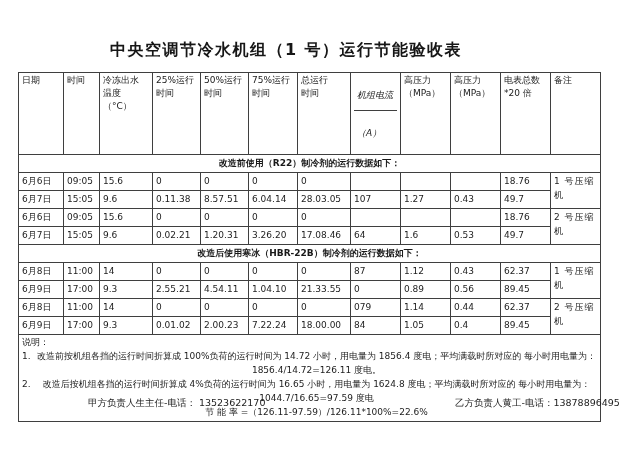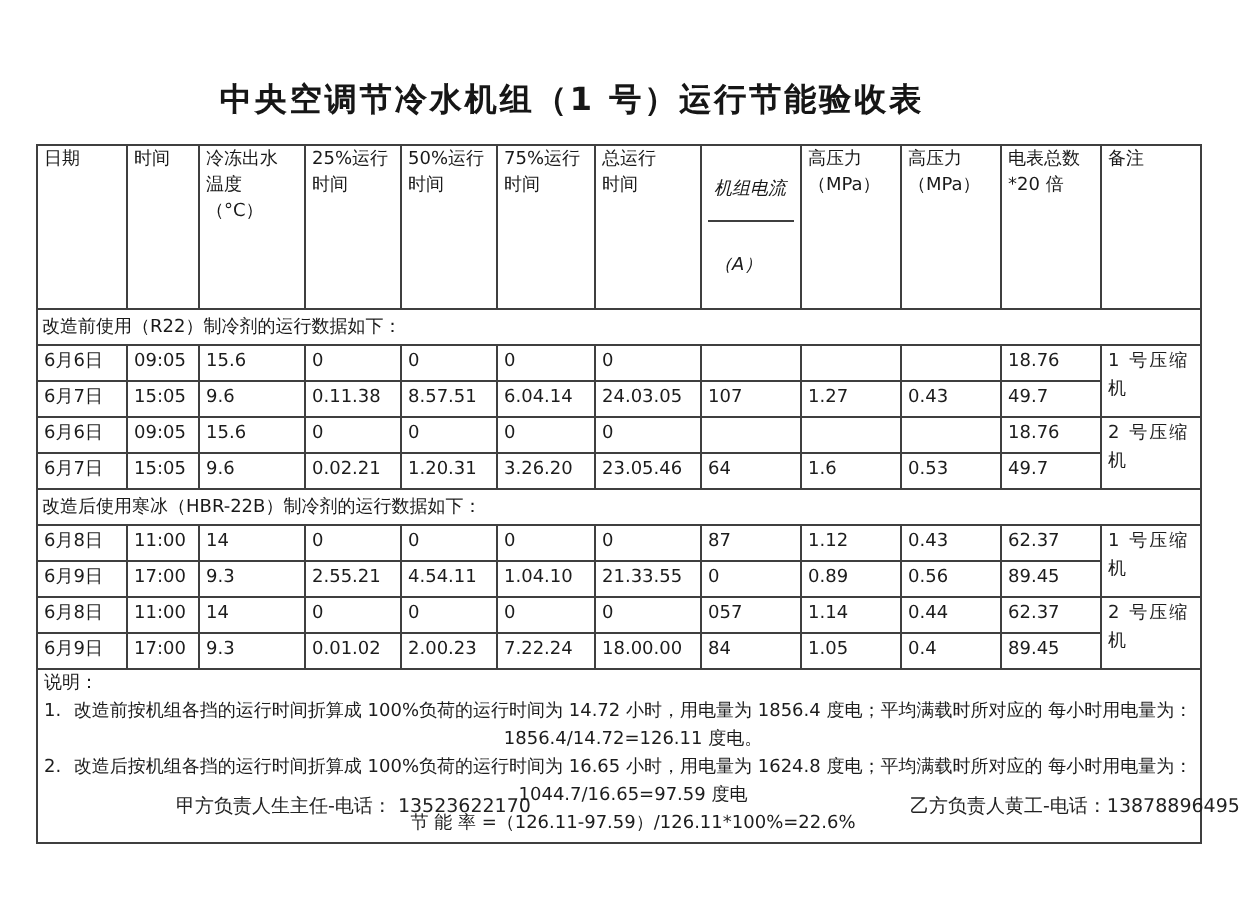--- a/index.html
+++ b/index.html
@@ -21,21 +21,21 @@
     padding:1px 3px;vertical-align:top;text-align:left;overflow:hidden;
   }
   thead th{
     height:41px;font-weight:600;white-space:pre-line;line-height:1.45;
     color:#191919;
   }
   th.split{padding:0;font-style:italic;}
   .split-top{padding:2px 3px;height:19px;border-bottom:1px solid #3f3f3f;}
   .split-bottom{padding:3px 3px 0 3px;}
   tr.caption-row td{
-    height:12px;padding:2px;font-weight:400;color:#191919;
+    text-align:center;height:12px;padding:2px;font-weight:700;color:#191919;
   }
   tbody tr.data-row td{height:15px;line-height:14px;padding:1px 3px;}
   td.remark-cell{vertical-align:middle;line-height:1.5;font-weight:600;letter-spacing:1px;}
   td.notes-cell{height:70px;padding:3px 6px;line-height:1.55;}
   .note-label{font-weight:400;}
   .note-item{display:flex;}
   .note-num{width:14px;flex:none;}
   .note-content{flex:1;}
   .note-line{white-space:pre-wrap;text-align:center;}
   .note-line.indent{}
@@ -109,21 +109,21 @@
         <td>18.76</td>
         <td rowspan="2" class="remark-cell">1 号压缩机</td>
       </tr>
       <tr class="data-row">
         <td>6月7日</td>
         <td>15:05</td>
         <td>9.6</td>
         <td>0.11.38</td>
         <td>8.57.51</td>
         <td>6.04.14</td>
-        <td>24.03.05</td>
+        <td>28.03.05</td>
         <td>107</td>
         <td>1.27</td>
         <td>0.43</td>
         <td>49.7</td>
       </tr>
       <tr class="data-row">
         <td>6月6日</td>
         <td>09:05</td>
         <td>15.6</td>
         <td>0</td>
@@ -136,21 +136,21 @@
         <td>18.76</td>
         <td rowspan="2" class="remark-cell">2 号压缩机</td>
       </tr>
       <tr class="data-row">
         <td>6月7日</td>
         <td>15:05</td>
         <td>9.6</td>
         <td>0.02.21</td>
         <td>1.20.31</td>
         <td>3.26.20</td>
-        <td>23.05.46</td>
+        <td>17.08.46</td>
         <td>64</td>
         <td>1.6</td>
         <td>0.53</td>
         <td>49.7</td>
       </tr>
       <tr class="caption-row">
         <td colspan="12">改造后使用寒冰（HBR-22B）制冷剂的运行数据如下：</td>
       </tr>
       <tr class="data-row">
         <td>6月8日</td>
@@ -180,21 +180,21 @@
         <td>89.45</td>
       </tr>
       <tr class="data-row">
         <td>6月8日</td>
         <td>11:00</td>
         <td>14</td>
         <td>0</td>
         <td>0</td>
         <td>0</td>
         <td>0</td>
-        <td>057</td>
+        <td>079</td>
         <td>1.14</td>
         <td>0.44</td>
         <td>62.37</td>
         <td rowspan="2" class="remark-cell">2 号压缩机</td>
       </tr>
       <tr class="data-row">
         <td>6月9日</td>
         <td>17:00</td>
         <td>9.3</td>
         <td>0.01.02</td>
@@ -215,21 +215,21 @@
             <div class="note-item">
               <span class="note-num">1.</span>
               <div class="note-content">
                 <div class="note-line">改造前按机组各挡的运行时间折算成 100%负荷的运行时间为 14.72 小时，用电量为 1856.4 度电；平均满载时所对应的 每小时用电量为：</div>
                 <div class="note-line">1856.4/14.72=126.11 度电。</div>
               </div>
             </div>
             <div class="note-item">
               <span class="note-num">2.</span>
               <div class="note-content">
-                <div class="note-line">改造后按机组各挡的运行时间折算成 100%负荷的运行时间为 16.65 小时，用电量为 1624.8 度电；平均满载时所对应的 每小时用电量为：</div>
+                <div class="note-line">改造后按机组各挡的运行时间折算成 4%负荷的运行时间为 16.65 小时，用电量为 1624.8 度电；平均满载时所对应的 每小时用电量为：</div>
                 <div class="note-line">1044.7/16.65=97.59 度电</div>
                 <div class="note-line indent">节 能 率 =（126.11-97.59）/126.11*100%=22.6%</div>
               </div>
             </div>
           </div>
       </td>
     </tr>
   </tbody>
 </table>
 

